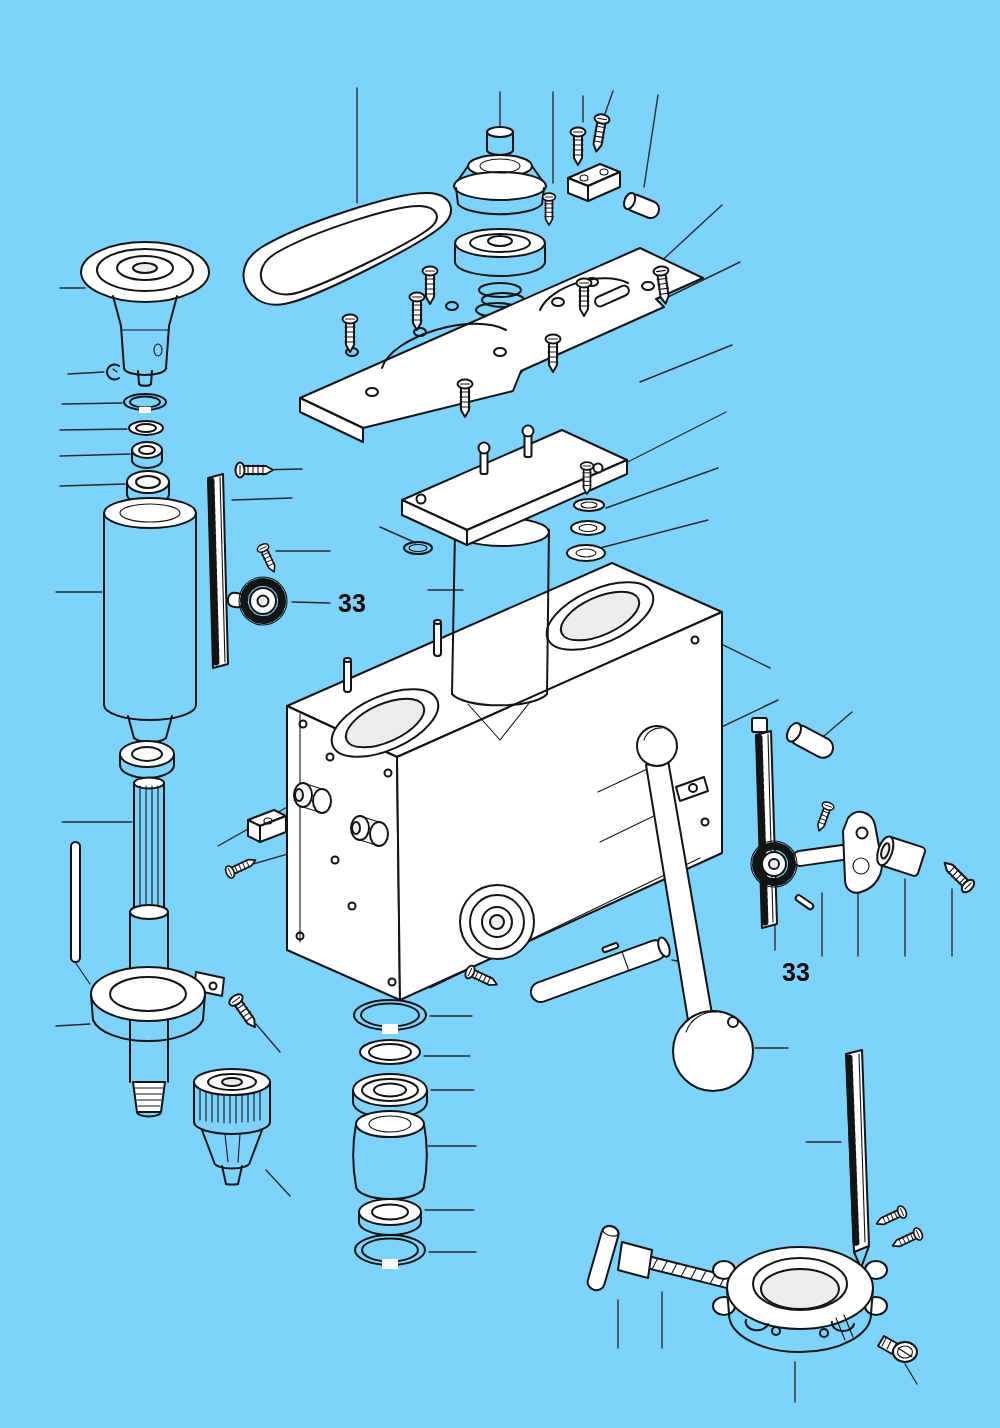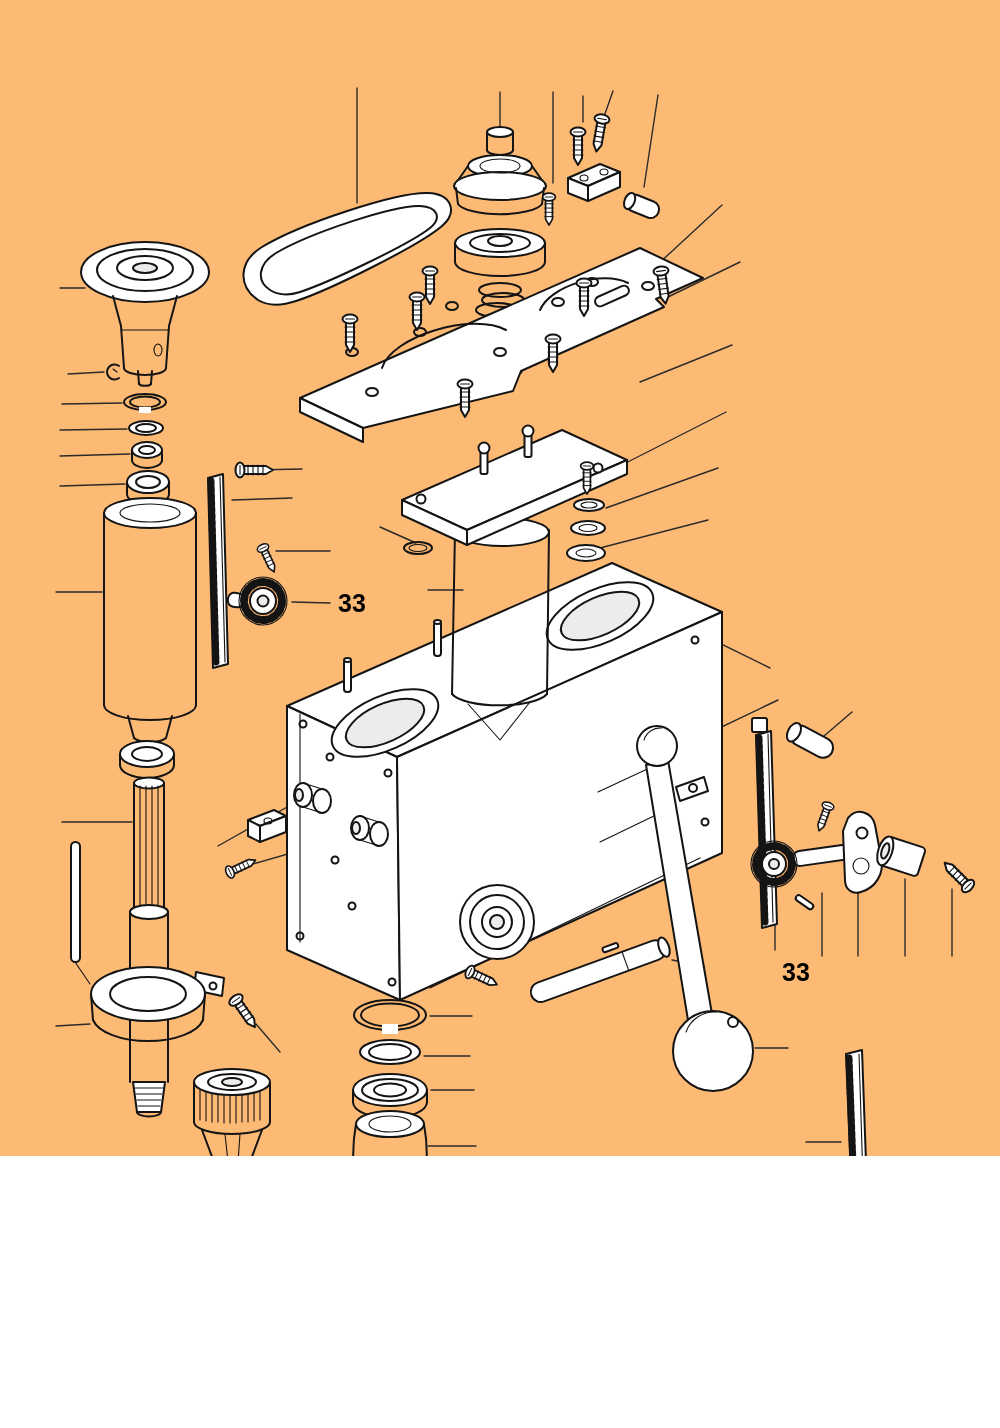--- a/index.html
+++ b/index.html
@@ -1,16 +1,16 @@
 <!DOCTYPE html>
 <html><head>
 <meta charset="utf-8">
 <style>
   html,body{margin:0;padding:0;background:#ffffff}
-  .stage{position:relative;width:1000px;height:1156px;background:#fdba74;overflow:hidden;
+  .stage{position:relative;width:1000px;height:1428px;background:#7dd3fc;overflow:hidden;
          font-family:"Liberation Sans",sans-serif}
   .d path,.d ellipse,.d circle,.d rect,.d line,.d polygon,.d polyline{
       stroke:#141414;stroke-width:2;fill:#ffffff;stroke-linecap:round;stroke-linejoin:round}
   .d .fn{fill:none}
   .d .thin{stroke-width:1.1}
   .d .leader{stroke:#2b2b2b;stroke-width:1.4;fill:none}
   .d .teeth{stroke-width:7;stroke-dasharray:3.5 3.2;fill:none}
   .d .gearteeth{stroke-width:8;stroke-dasharray:4.5 4;fill:none}
   .d .gray{fill:#ececec}
   .d text.callout{font-family:"Liberation Sans",sans-serif;font-weight:bold;font-size:25px;

